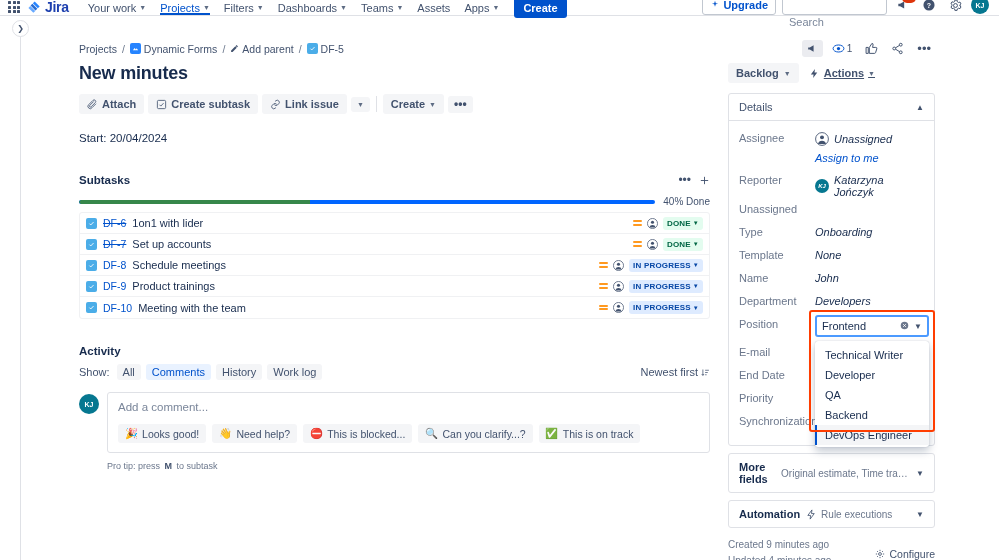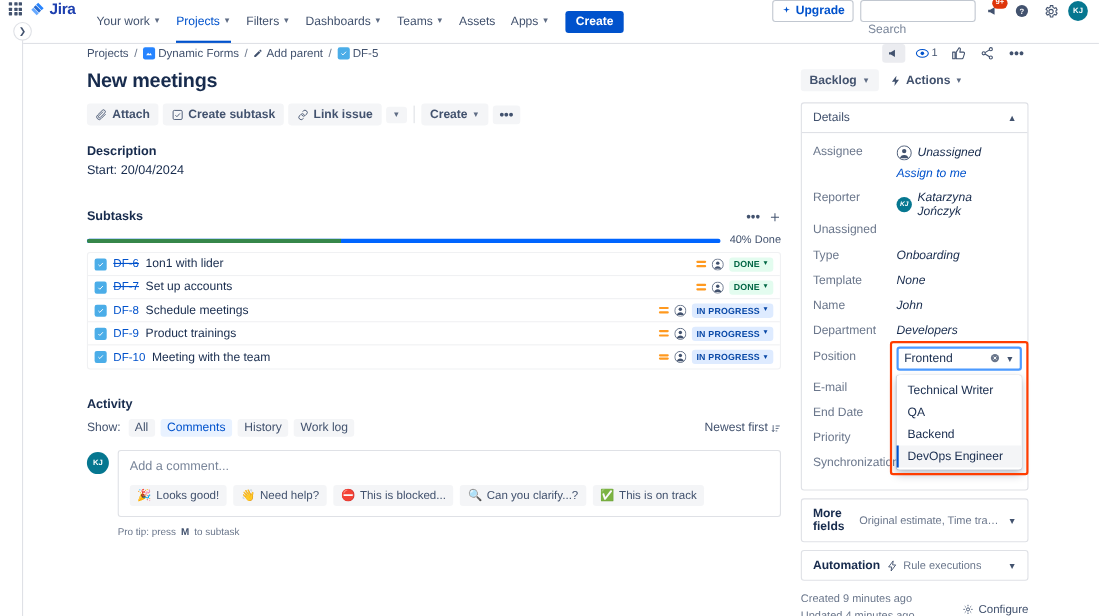--- a/index.html
+++ b/index.html
@@ -7,24 +7,24 @@
     width: 999px; height: 560px;
     background: #ffffff;
     font-family: "Liberation Sans", sans-serif;
     font-size: 12px;
     color: #172b4d;
     overflow: hidden;
   }
 
   
   .topnav {
-    height: 40px;
+    height: 16px;
     border-bottom: 1px solid #dfe1e6;
     display: flex;
-    align-items: flex-start;
+    align-items: flex-end;
     padding: 0 6px;
     background: #fff;
   }
   .grid-icon {
     width: 16px; height: 16px;
     display: grid;
     grid-template-columns: repeat(3, 3px);
     grid-template-rows: repeat(3, 3px);
     gap: 1.5px;
     justify-content: center; align-content: center;
@@ -229,21 +229,21 @@
 
   
   .side-top { display: flex; align-items: center; gap: 10px; margin-bottom: 10px; }
   .status-btn {
     background: #f4f5f7; border-radius: 3px; padding: 4px 8px;
     font-size: 11px; font-weight: 600; color: #42526e;
     display:flex; align-items:center; gap:5px; cursor: pointer; justify-content: space-between;
   }
   .actions-btn {
     font-size: 11px; font-weight: 600; color: #42526e;
-    display:flex; align-items:center; gap:4px; cursor: pointer;
+    display:flex; align-items:center; gap:4px; cursor: pointer; text-decoration: underline;
   }
   .panel { border: 1px solid #dfe1e6; border-radius: 3px; background:#fff; }
   .panel-head {
     display:flex; align-items:center; padding: 7px 10px;
     border-bottom: 1px solid #dfe1e6; cursor: pointer;
   }
   .panel-title { font-size: 11px; color: #42526e; font-weight: 400; }
   .panel-chev { margin-left: auto; font-size: 8px; color: #42526e; }
   .panel-body { padding: 8px 10px 10px 10px; }
 
@@ -456,21 +456,21 @@
       </div>
       <div class="bc-act">
         <span style="font-size:13px;line-height:10px;color:#42526e;">•••</span>
       </div>
     </div>
   </div>
 
   <div class="cols">
 
     <div class="col-main">
-      <div class="issue-title">New meetings</div>
+      <div class="issue-title">New minutes</div>
 
       <div class="action-bar">
         <div class="abtn">
           <svg width="11" height="11" viewBox="0 0 24 24">
             <path d="M19 11l-8 8a5 5 0 11-7-7l9-9a3.5 3.5 0 115 5l-9 9a2 2 0 11-3-3l8-8" fill="none" stroke="#42526e" stroke-width="1.8" stroke-linecap="round"></path>
           </svg>
           <span>Attach</span>
         </div>
         <div class="abtn">
           <svg width="11" height="11" viewBox="0 0 24 24">
@@ -493,21 +493,20 @@
         <div class="abtn">
           <span>Create</span>
           <span class="caret">▼</span>
         </div>
         <div class="abtn sq-btn">
           <span style="font-size:12px;line-height:9px;">•••</span>
         </div>
       </div>
 
       <div>
-        <div class="sec-label">Description</div>
         <div class="desc-text">Start: 20/04/2024</div>
       </div>
 
       <div class="subtasks">
         <div class="sub-head">
           <span class="sec-label">Subtasks</span>
           <div class="sub-head-actions">
             <span class="mini-icon">
               <span style="font-size:12px;line-height:8px;color:#42526e;">•••</span>
             </span>
@@ -773,20 +772,21 @@
                 <span class="clear-ic">
                   <svg width="9" height="9" viewBox="0 0 24 24">
                     <circle cx="12" cy="12" r="10" fill="#6b778c"></circle>
                     <path d="M8.5 8.5l7 7M15.5 8.5l-7 7" stroke="#fff" stroke-width="2.4"></path>
                   </svg>
                 </span>
                 <span class="dd-chev">▼</span>
               </div>
               <div class="pos-menu" id="position-menu">
                   <div class="pos-opt">Technical Writer</div>
+                  <div class="pos-opt">Developer</div>
                   <div class="pos-opt">QA</div>
                   <div class="pos-opt">Backend</div>
                   <div class="pos-opt sel">DevOps Engineer</div>
                 </div>
             </div>
           </div>
 
           <div class="field">
             <div class="field-label">E-mail</div>
             <div class="field-val"></div>

